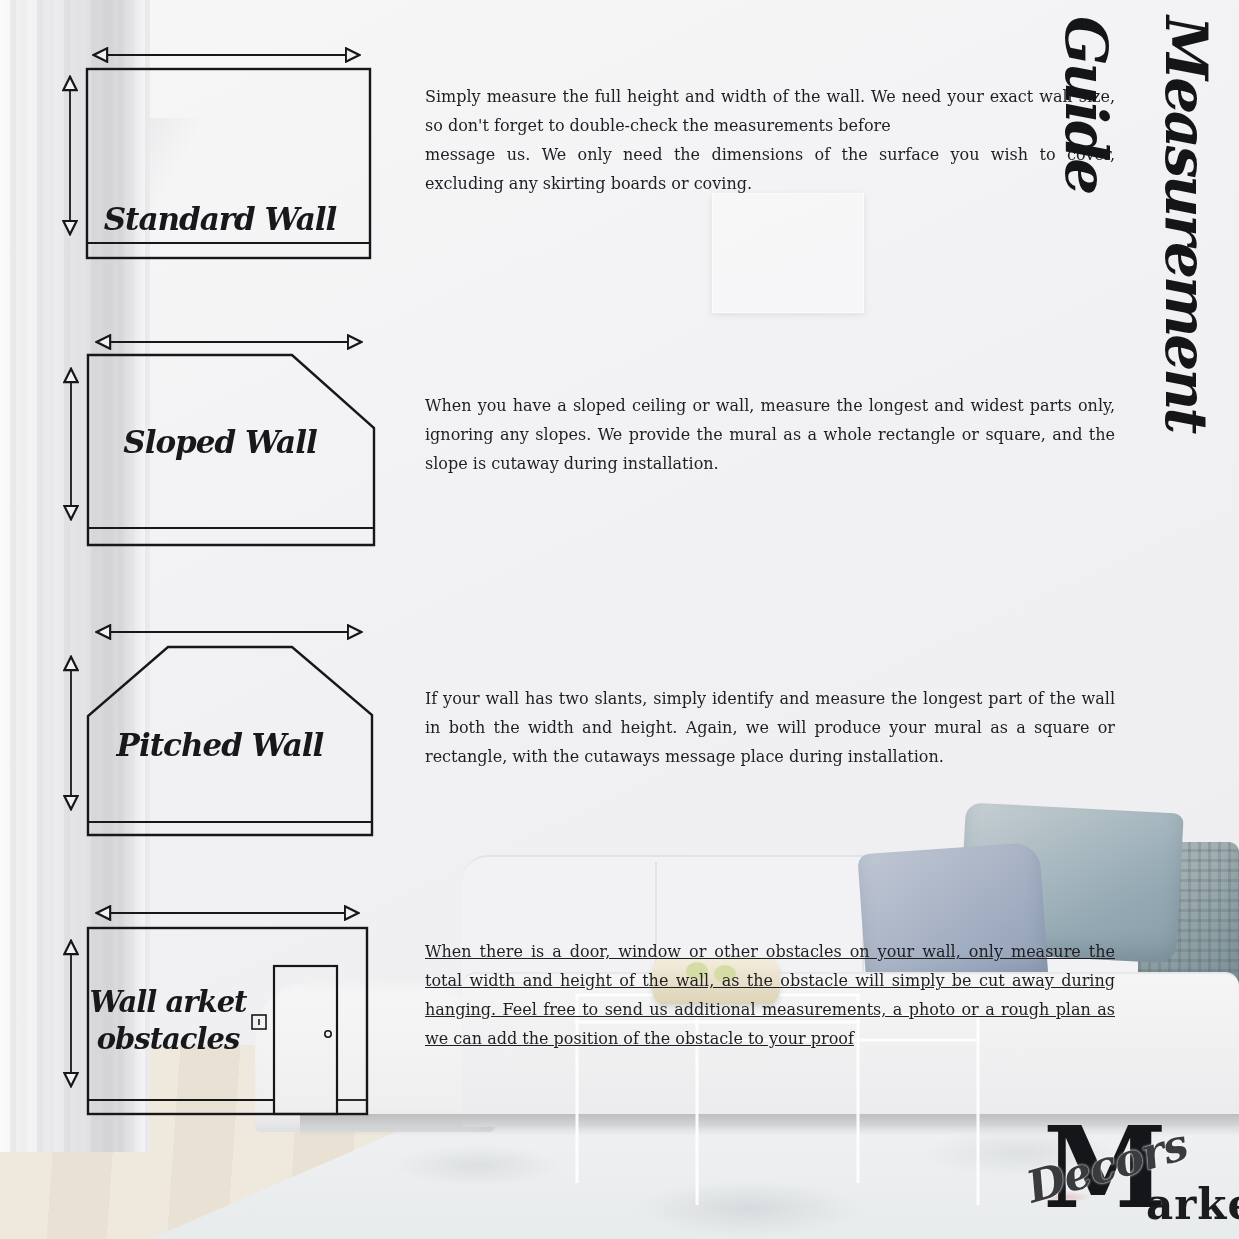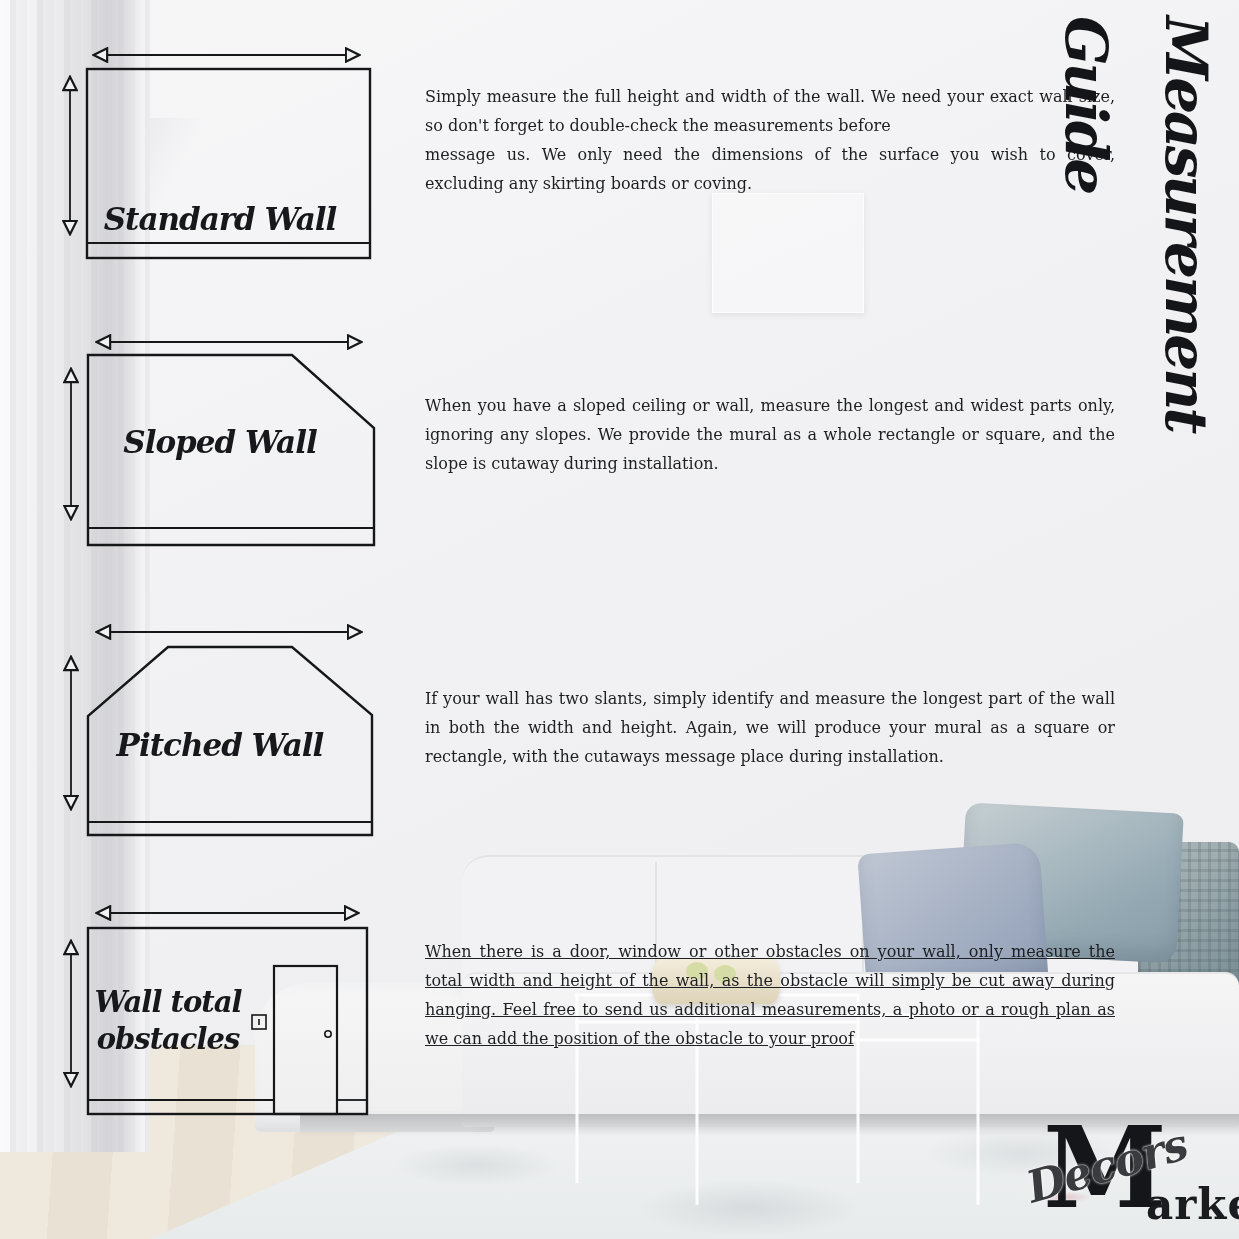--- a/index.html
+++ b/index.html
@@ -168,21 +168,21 @@
       <line class="line" x1="43" y1="13" x2="302" y2="13" stroke-width="1.8" marker-start="url(#ah4)" marker-end="url(#ah4)"></line>
       <line class="line" x1="16" y1="42" x2="16" y2="185" stroke-width="1.8" marker-start="url(#ah4)" marker-end="url(#ah4)"></line>
       <rect class="line" x="33" y="28" width="279" height="186" stroke-width="2.4"></rect>
       <line class="line" x1="33" y1="200" x2="219" y2="200" stroke-width="1.8"></line>
       <line class="line" x1="282" y1="200" x2="312" y2="200" stroke-width="1.8"></line>
       <rect class="line" x="219" y="66" width="63" height="148" stroke-width="2.2"></rect>
       <circle class="line" cx="273" cy="134" r="3.2" stroke-width="1.6"></circle>
       <rect class="line" x="197" y="115" width="14" height="14" stroke-width="1.6"></rect>
       <line class="line" x1="204" y1="119" x2="204" y2="125" stroke-width="1.6"></line>
     </svg>
-    <div class="dlabel script">Wall total obstacles</div>
+    <div class="dlabel script">Wall arket obstacles</div>
   </div>
 
   <div class="abs para" id="p1">Simply measure the full height and width of the wall. We need your exact wall size, so don't forget to double-check the measurements before
 message us. We only need the dimensions of the surface you wish to cover, excluding any skirting boards or coving.</div>
   <div class="abs para" id="p2">When you have a sloped ceiling or wall, measure the longest and widest parts only, ignoring any slopes. We provide the mural as a whole rectangle or square, and the slope is cutaway during installation.</div>
   <div class="abs para" id="p3">If your wall has two slants, simply identify and measure the longest part of the wall in both the width and height. Again, we will produce your mural as a square or rectangle, with the cutaways message place during installation.</div>
   <div class="abs para" id="p4">When there is a door, window or other obstacles on your wall, only measure the total width and height of the wall, as the obstacle will simply be cut away during hanging. Feel free to send us additional measurements, a photo or a rough plan as we can add the position of the obstacle to your proof</div>
 
   <div class="abs vtitle script">Measurement Guide</div>
 

